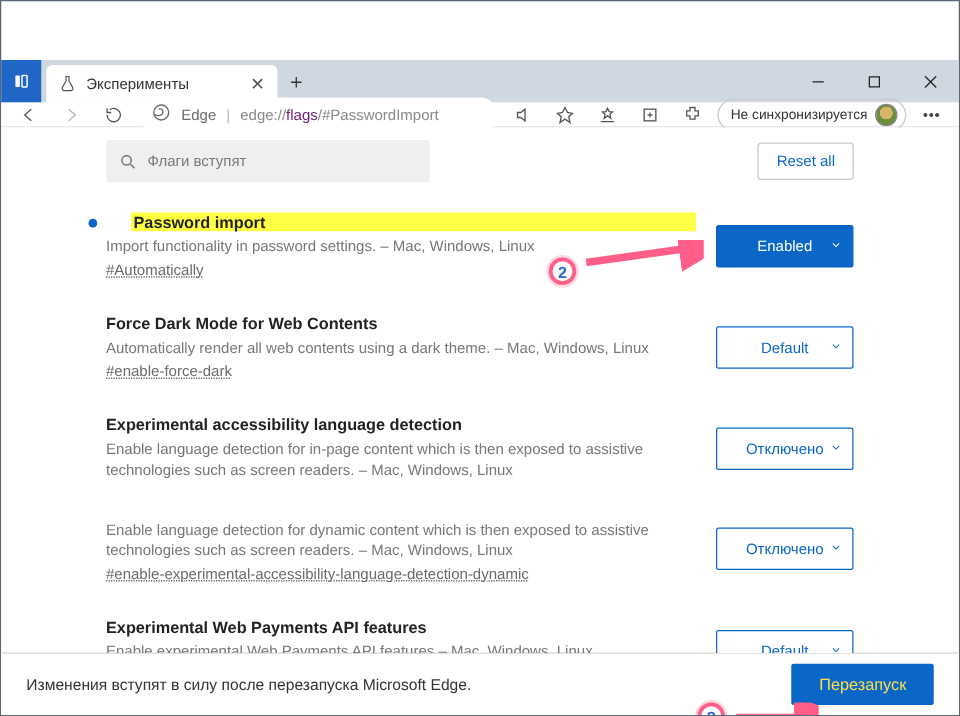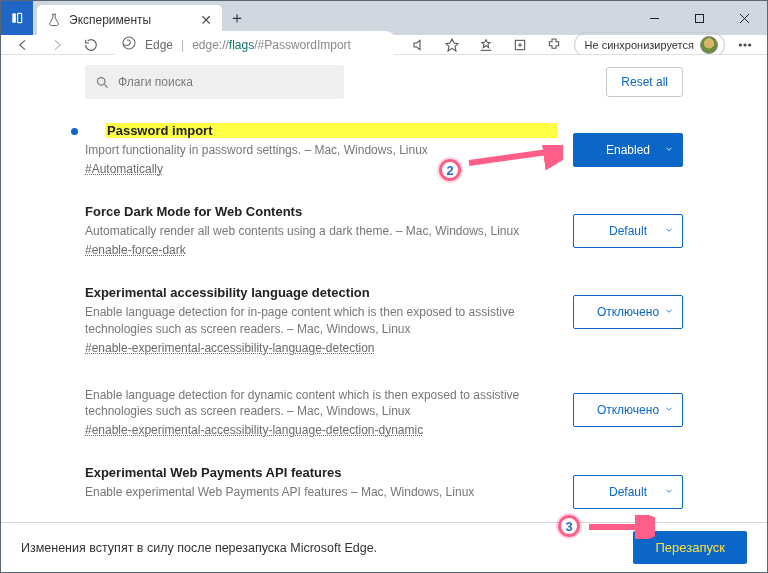--- a/index.html
+++ b/index.html
@@ -1,39 +1,39 @@
 <!DOCTYPE html>
 <html><head>
 <meta charset="utf-8">
 <style>
   * { box-sizing: border-box; margin: 0; padding: 0; }
   html, body { width: 768px; height: 573px; font-family: "Segoe UI", Arial, sans-serif; font-size: 12px; overflow: hidden; background: #fff; }
   .window { width: 768px; height: 573px; border: 1px solid #5a6673; display: flex; flex-direction: column; }
   
-  .titlebar { height: 34px; background: #cfd7e0; display: flex; align-items: stretch; }
+  .titlebar { height: 34px; background: #cfd7e0; display: flex; align-items: stretch; margin-top: 47px; }
   .titlebar-left { width: 32px; background: #1f66c7; display: flex; align-items: center; justify-content: center; }
   .titlebar-left svg { width: 14px; height: 14px; fill: #fff; }
   .tab { margin-top: 4px; margin-left: 4px; background: #fff; border-top-left-radius: 5px; border-top-right-radius: 5px; height: 30px; display: flex; align-items: center; padding: 0 10px 0 10px; gap: 8px; min-width: 185px; }
   .tab .tab-icon { width: 14px; height: 14px; }
   .tab .tab-label { font-size: 12px; color: #333; flex: 1; }
   .tab .close { font-size: 14px; color: #555; }
   .newtab { width: 30px; display: flex; align-items: center; justify-content: center; color: #333; font-size: 16px; }
   .tb-spacer { flex: 1; }
   .winbtn { width: 45px; display: flex; align-items: center; justify-content: center; color: #222; font-size: 12px; }
   .winbtn svg { width: 11px; height: 11px; stroke: #222; fill: none; stroke-width: 1; }
   
   .toolbar { height: 20px; background: #fff; border-bottom: 1px solid #e1e1e1; display: flex; align-items: center; padding: 0 8px; gap: 6px; }
   .tbtn { width: 28px; height: 28px; display: flex; align-items: center; justify-content: center; color: #555; }
   .tbtn.disabled { color: #b5b5b5; }
   .tbtn svg { width: 16px; height: 16px; stroke: currentColor; fill: none; stroke-width: 1.6; }
   .addr { flex: 1; max-width:340px; height: 28px; border-radius: 14px; display: flex; align-items: center; padding: 0 10px; gap: 8px; color: #6b6b6b; background:#fff; }
   .addr .edge-label { color: #6b6b6b; font-size: 12px; }
   .addr .sep { color: #b9b9b9; }
   .addr .url { color: #8a8a8a; font-size: 12px; }
-  .addr .url .strong { color: #0f766e; }
+  .addr .url .strong { color: #701a75; }
   .sync-pill { display: flex; align-items: center; gap: 6px; border: 1px solid #c9c9c9; border-radius: 14px; height: 26px; padding: 0 6px 0 10px; font-size: 11px; color: #333; }
   .avatar { width: 18px; height: 18px; border-radius: 50%; background: radial-gradient(circle at 50% 40%, #d7b46a 0 40%, #6b8f3c 42% 100%); border: 1px solid #888; }
   .dots svg { width:16px; height:16px; stroke:#444; fill:#444; }
   
   .content { flex: 1; position: relative; overflow: hidden; background: #fff; }
   .search-row { display: flex; align-items: center; padding: 10px 84px 10px 84px; gap: 12px; }
   .searchbox { flex: 1; max-width: 360px; height: 34px; background: #efefef; border-radius: 3px; display: flex; align-items: center; padding: 0 10px; gap: 8px; color: #7a7a7a; }
   .searchbox svg { width: 15px; height: 15px; stroke: #7a7a7a; fill: none; stroke-width: 2; }
   .search-spacer { flex: 1; }
   .reset-btn { border: 1px solid #c9c9c9; background: #fff; color: #0a66c7; height: 30px; padding: 0 14px; border-radius: 3px; font-size: 12px; }
@@ -168,21 +168,21 @@
   </div>
 
   <div class="content">
 
     <div class="search-row">
       <div class="searchbox">
         <svg viewBox="0 0 24 24">
             <circle cx="10" cy="10" r="6"></circle>
             <line x1="15" y1="15" x2="20" y2="20"></line>
           </svg>
-        <span>Флаги поиска</span>
+        <span>Флаги вступят</span>
       </div>
       <div class="search-spacer"></div>
       <button class="reset-btn">Reset all</button>
     </div>
 
     <div class="flags" id="flags-list">
         <div class="flag highlight">
           <div class="flag-left"><span class="bullet"></span><div class="title">Password import</div><div class="desc">Import functionality in password settings. – Mac, Windows, Linux</div><a class="anchor">#Automatically</a></div>
           <div class="selectbox solid">
             <span>Enabled</span>
@@ -194,21 +194,21 @@
         <div class="flag">
           <div class="flag-left"><div class="title">Force Dark Mode for Web Contents</div><div class="desc">Automatically render all web contents using a dark theme. – Mac, Windows, Linux</div><a class="anchor">#enable-force-dark</a></div>
           <div class="selectbox">
             <span>Default</span>
             <span class="chev"><svg viewBox="0 0 24 24">
                 <polyline points="6 9 12 15 18 9"></polyline>
               </svg></span>
           </div>
         </div>
         <div class="flag">
-          <div class="flag-left"><div class="title">Experimental accessibility language detection</div><div class="desc">Enable language detection for in-page content which is then exposed to assistive technologies such as screen readers. – Mac, Windows, Linux</div><a class="anchor">#enable-experimental-accessibility-language-detection</a></div>
+          <div class="flag-left"><div class="title">Experimental accessibility language detection</div><div class="desc">Enable language detection for in-page content which is then exposed to assistive technologies such as screen readers. – Mac, Windows, Linux</div></div>
           <div class="selectbox">
             <span>Отключено</span>
             <span class="chev"><svg viewBox="0 0 24 24">
                 <polyline points="6 9 12 15 18 9"></polyline>
               </svg></span>
           </div>
         </div>
         <div class="flag">
           <div class="flag-left"><div class="desc">Enable language detection for dynamic content which is then exposed to assistive technologies such as screen readers. – Mac, Windows, Linux</div><a class="anchor">#enable-experimental-accessibility-language-detection-dynamic</a></div>
           <div class="selectbox">

